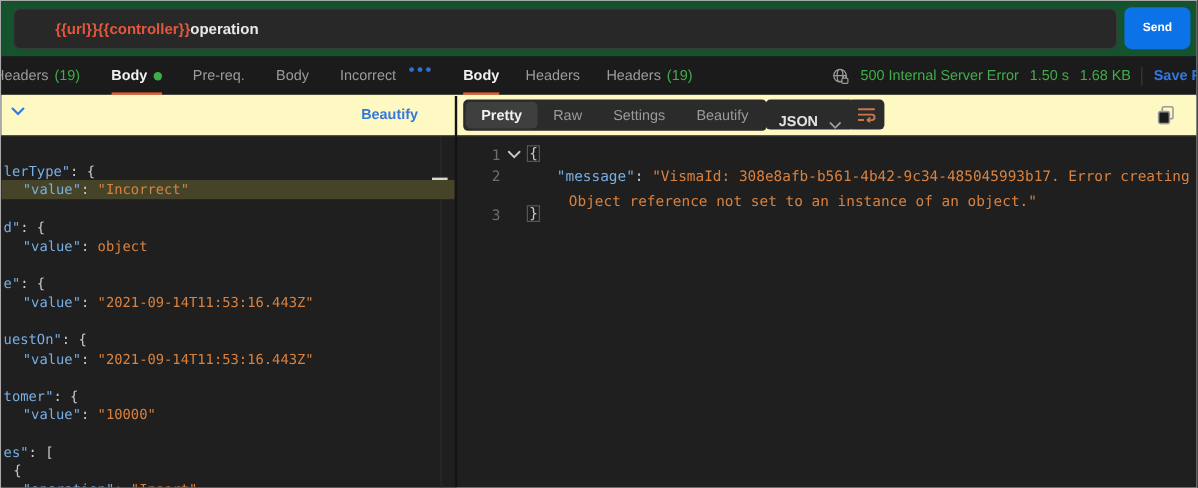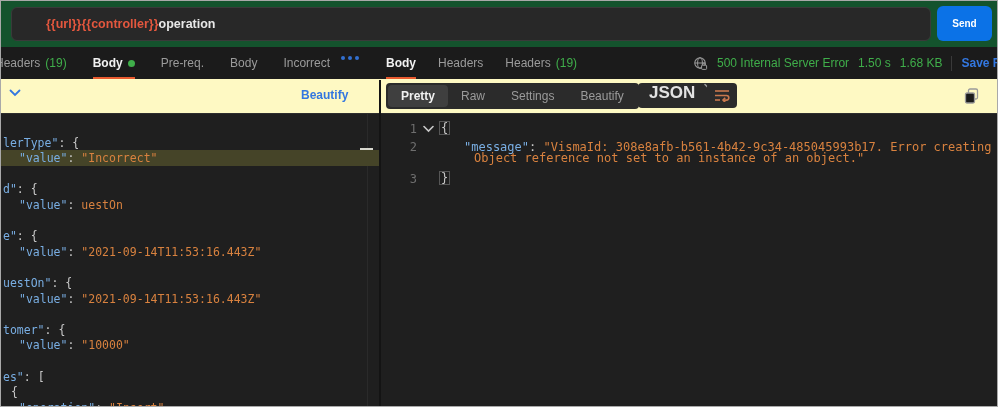--- a/index.html
+++ b/index.html
@@ -31,21 +31,21 @@
   .meta-sep{width:1px;height:15px;background:#3a3a3a;}
   .save-link{color:#3377e0;font-weight:700;cursor:pointer;}
 
   
   .subrow{position:absolute;left:0;top:78px;width:100%;height:34px;background:#fef9c3;}
   .collapse-ch{position:absolute;left:8px;top:10px;cursor:pointer;}
   .beautify{position:absolute;left:300px;top:9px;font-size:12px;font-weight:700;color:#3377e0;cursor:pointer;}
   .views{position:absolute;left:385px;top:4px;display:flex;background:#2b2b2b;border-radius:4px;padding:2px;}
   .view-seg{font-size:12px;color:#9b9b9b;padding:4px 13px;border-radius:4px;cursor:pointer;}
   .view-seg.active{background:#3f3f3f;color:#f1f1f1;font-weight:700;}
-  .fmt-select{position:absolute;left:637px;top:4px;height:25px;display:flex;align-items:flex-start;gap:9px;background:#2b2b2b;border-radius:4px;padding:0 11px;font-size:17px;color:#e3e3e3;font-weight:700;cursor:pointer;}
+  .fmt-select{position:absolute;left:637px;top:4px;height:25px;display:flex;align-items:flex-end;gap:9px;background:#2b2b2b;border-radius:4px;padding:0 11px;font-size:12px;color:#e3e3e3;font-weight:700;cursor:pointer;}
   .wrap-btn{position:absolute;left:706px;top:4px;width:30px;height:25px;background:#2b2b2b;border-radius:4px;display:flex;align-items:center;justify-content:center;cursor:pointer;}
   .copy-btn{position:absolute;left:958px;top:6px;width:24px;height:22px;display:flex;align-items:center;justify-content:center;cursor:pointer;}
 
   
   .content{position:absolute;left:0;top:112px;width:100%;height:293px;border-top:1px solid #2e2e2e;background:#1f1f1f;}
   .editor{position:absolute;left:0;top:0;width:378px;height:100%;background:#1f1f1f;overflow:hidden;font-family:"DejaVu Sans Mono","Liberation Mono",monospace;font-size:11.5px;}
   .ed-line{position:absolute;height:16px;line-height:16px;white-space:pre;left:0;width:378px;}
   .ed-line.hl{background:#454428;}
   .ed-ruler-line{position:absolute;left:366px;top:0;bottom:0;width:1px;background:#2a2a2a;}
   .ed-mark{position:absolute;left:359px;top:34px;width:13px;height:3px;background:#d8d8cf;}
@@ -171,21 +171,21 @@
   <div class="content">
 
     <div class="editor" id="editor">
       <div class="ed-ruler-line"></div>
       <div class="ed-mark"></div>
     <div class="ed-line" style="top: 5px;"><span style="padding-left: 2px; display: inline-block;"></span></div>
         <div class="ed-line" style="top: 20.6px;"><span style="padding-left: 2px; display: inline-block;"><span class="key">lerType"</span><span class="punc">: {</span></span></div>
         <div class="ed-line hl" style="top: 36.2px;"><span style="padding-left: 18px; display: inline-block;"><span class="key">"value"</span><span class="punc">: </span><span class="str">"Incorrect"</span></span></div>
         <div class="ed-line" style="top: 51.8px;"><span style="padding-left: 2px; display: inline-block;"></span></div>
         <div class="ed-line" style="top: 67.4px;"><span style="padding-left: 2px; display: inline-block;"><span class="key">d"</span><span class="punc">: {</span></span></div>
-        <div class="ed-line" style="top: 83px;"><span style="padding-left: 18px; display: inline-block;"><span class="key">"value"</span><span class="punc">: </span><span class="str">uestOn</span></span></div>
+        <div class="ed-line" style="top: 83px;"><span style="padding-left: 18px; display: inline-block;"><span class="key">"value"</span><span class="punc">: </span><span class="str">object</span></span></div>
         <div class="ed-line" style="top: 98.6px;"><span style="padding-left: 2px; display: inline-block;"></span></div>
         <div class="ed-line" style="top: 114.2px;"><span style="padding-left: 2px; display: inline-block;"><span class="key">e"</span><span class="punc">: {</span></span></div>
         <div class="ed-line" style="top: 129.8px;"><span style="padding-left: 18px; display: inline-block;"><span class="key">"value"</span><span class="punc">: </span><span class="str">"2021-09-14T11:53:16.443Z"</span></span></div>
         <div class="ed-line" style="top: 145.4px;"><span style="padding-left: 2px; display: inline-block;"></span></div>
         <div class="ed-line" style="top: 161px;"><span style="padding-left: 2px; display: inline-block;"><span class="key">uestOn"</span><span class="punc">: {</span></span></div>
         <div class="ed-line" style="top: 176.6px;"><span style="padding-left: 18px; display: inline-block;"><span class="key">"value"</span><span class="punc">: </span><span class="str">"2021-09-14T11:53:16.443Z"</span></span></div>
         <div class="ed-line" style="top: 192.2px;"><span style="padding-left: 2px; display: inline-block;"></span></div>
         <div class="ed-line" style="top: 207.8px;"><span style="padding-left: 2px; display: inline-block;"><span class="key">tomer"</span><span class="punc">: {</span></span></div>
         <div class="ed-line" style="top: 223.4px;"><span style="padding-left: 18px; display: inline-block;"><span class="key">"value"</span><span class="punc">: </span><span class="str">"10000"</span></span></div>
         <div class="ed-line" style="top: 239px;"><span style="padding-left: 2px; display: inline-block;"></span></div>
@@ -198,20 +198,20 @@
 
     <div class="respbody">
       <span class="lnum" style="left:8px;top:8px">1</span>
       <span class="r-line" style="left:42px;top:8px"><svg width="11" height="8" viewBox="0 0 11 8" style="display:inline">
             <polyline points="1,1.5 5.5,6 10,1.5" fill="none" stroke="#c8c8c8" stroke-width="1.6" stroke-linecap="round"></polyline>
           </svg></span>
       <span class="r-line" style="left:58px;top:7px"><span class="brace-box punc">{</span></span>
 
       <span class="lnum" style="left:8px;top:26px">2</span>
       <span class="r-line" style="left:83px;top:26px"><span class="key">"message"</span><span class="punc">: </span><span class="str">"VismaId: 308e8afb-b561-4b42-9c34-485045993b17. Error creating salesOrder.</span></span>
-      <span class="r-line" style="left:93px;top:37px"><span class="str">Object reference not set to an instance of an object."</span></span>
+      <span class="r-line" style="left:93px;top:47px"><span class="str">Object reference not set to an instance of an object."</span></span>
 
       <span class="lnum" style="left:8px;top:58px">3</span>
       <span class="r-line" style="left:58px;top:57px"><span class="brace-box punc">}</span></span>
     </div>
   </div>
 
 </div>
 
 </body></html>

